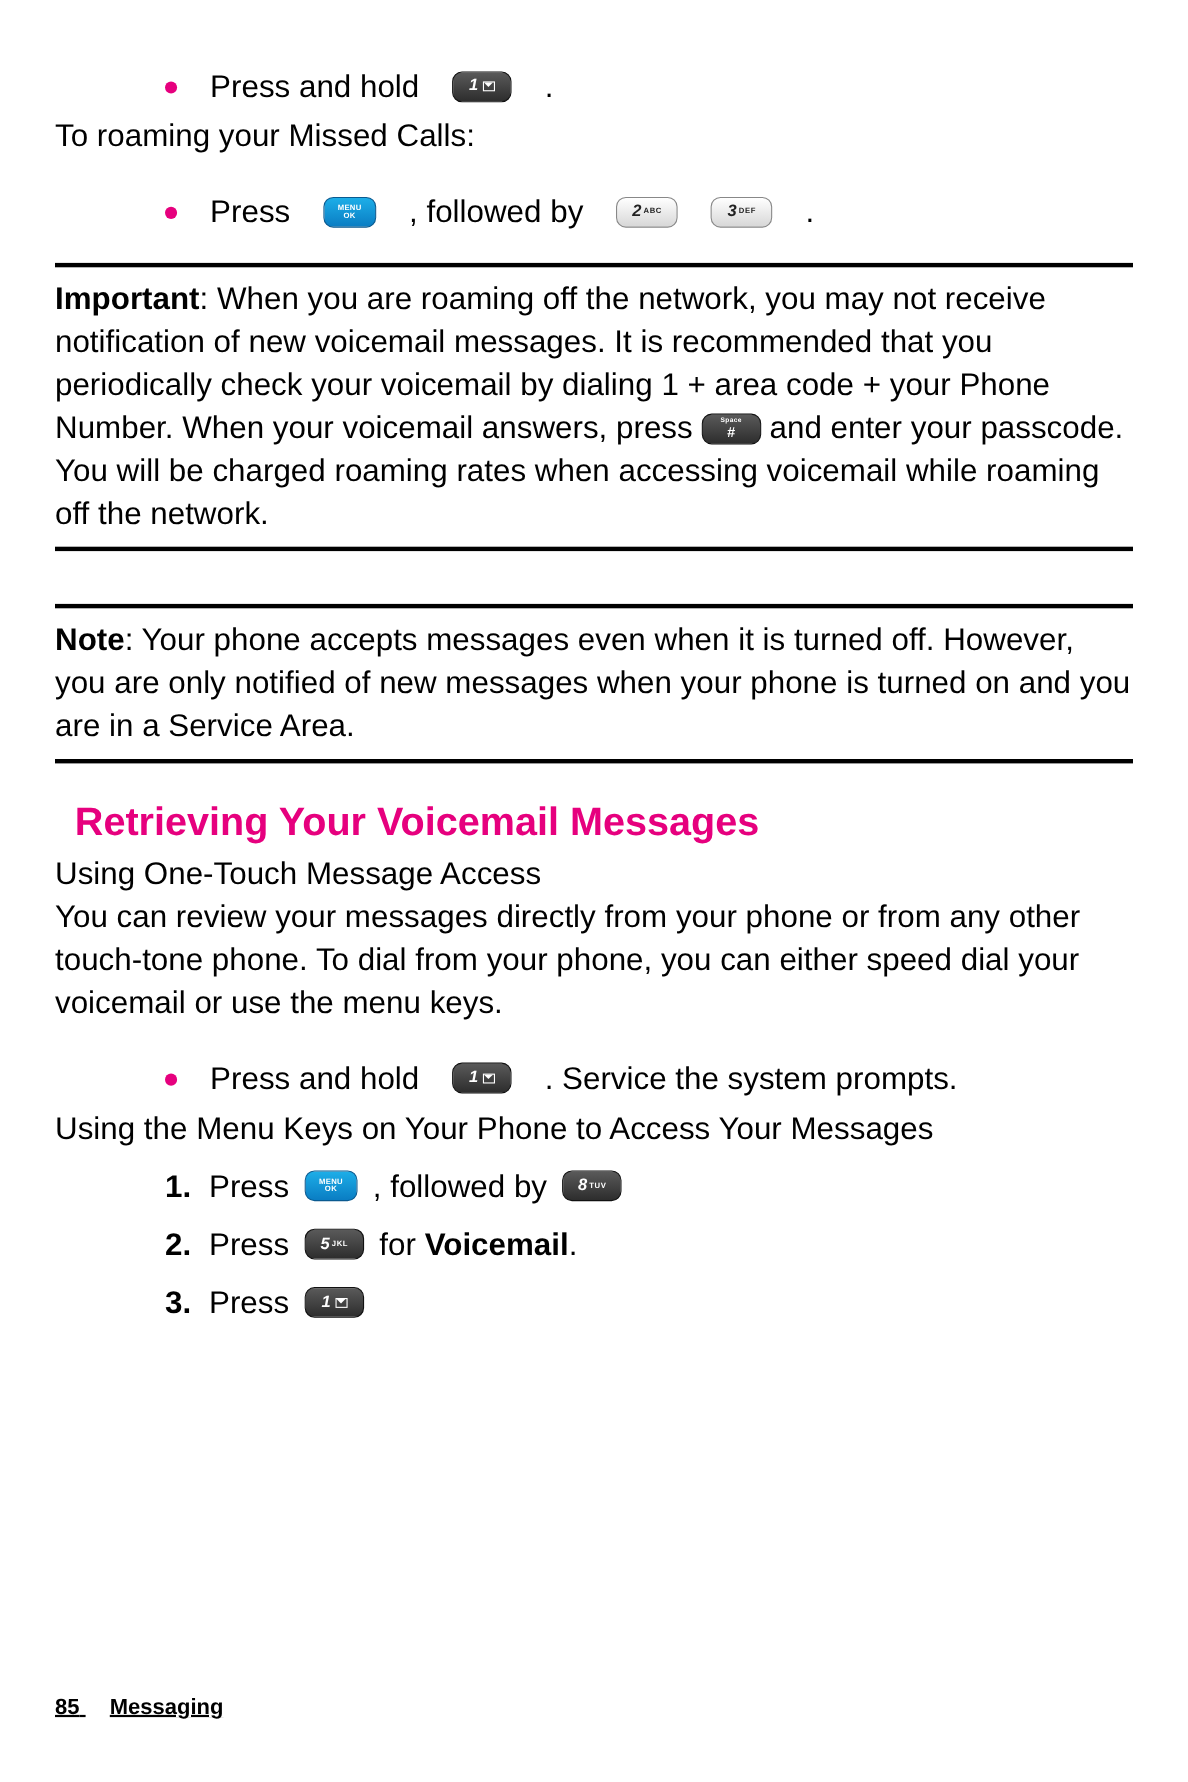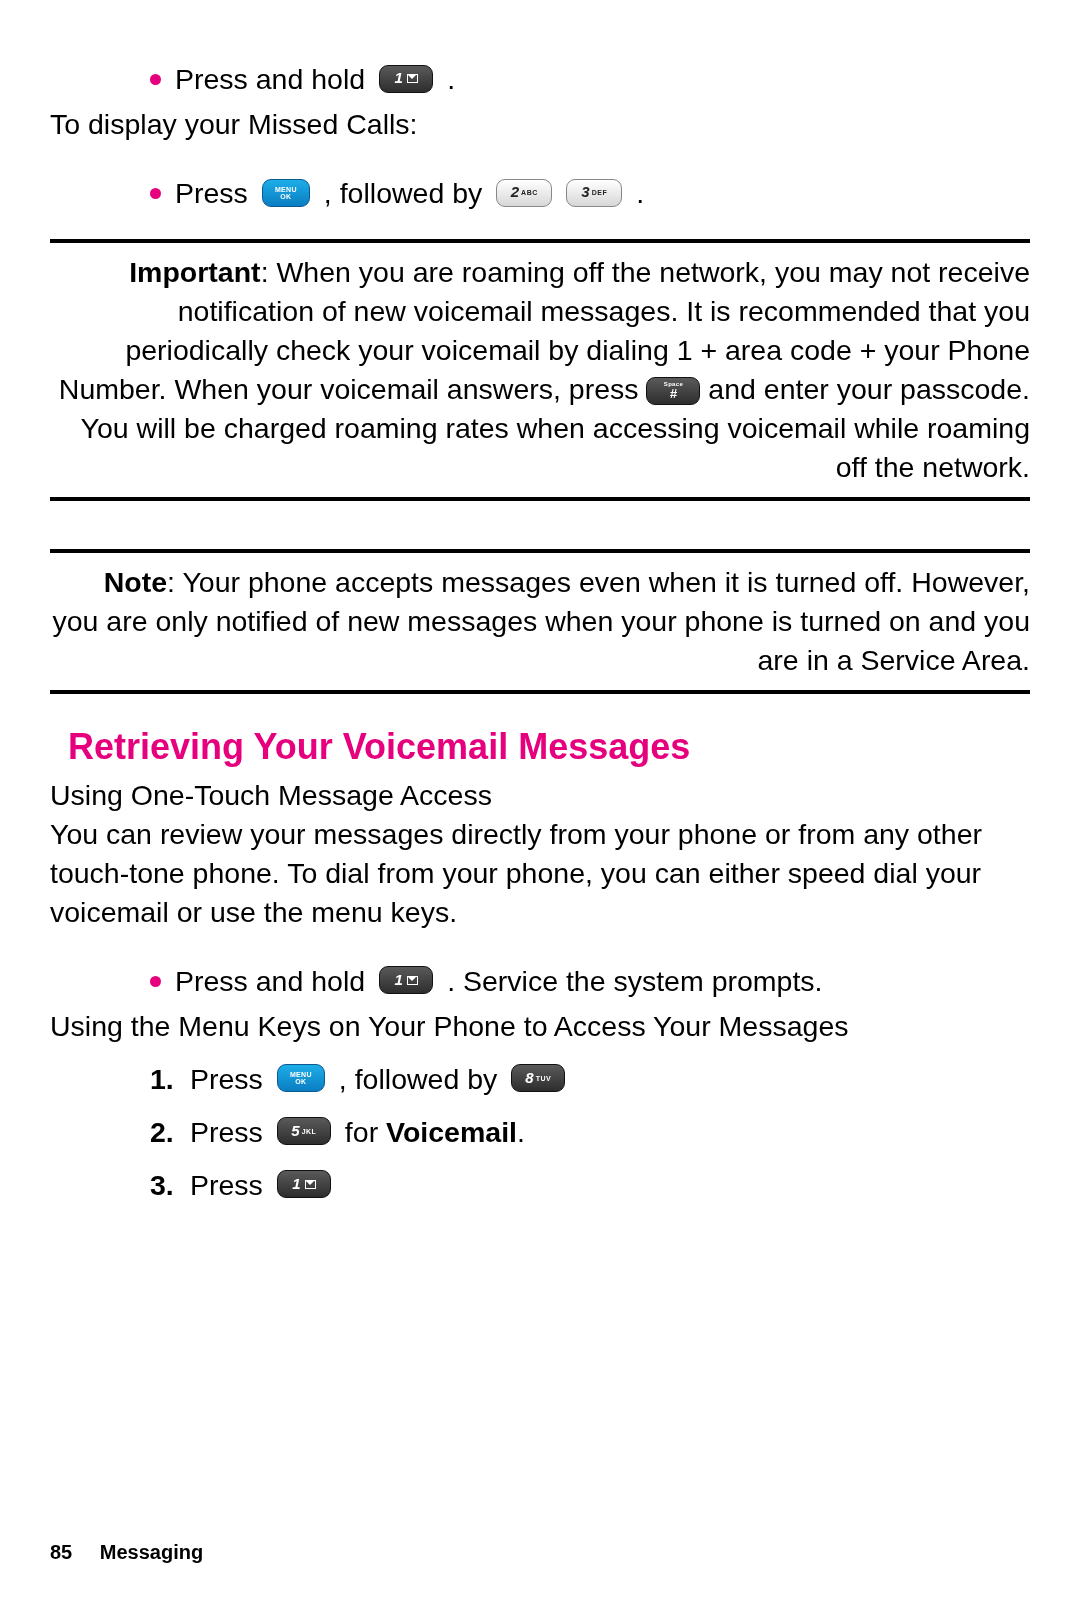--- a/index.html
+++ b/index.html
@@ -16,21 +16,21 @@
     font-size: 28.5px;
     line-height: 1.37;
     color: #000;
     position: relative;
   }
   .indent-block { margin-left: 100px; }
   .line { margin: 0 0 2px 0; }
   .bullet-row {
     display: flex;
     align-items: center;
-    gap: 14px;
+    gap: 30px;
     flex-wrap: wrap;
   }
   .dot {
     display: inline-block;
     width: 11px;
     height: 11px;
     background: #e6007e;
     border-radius: 50%;
     flex-shrink: 0;
   }
@@ -96,21 +96,21 @@
     left: 0; top: 0;
     border-left: 4.5px solid transparent;
     border-right: 4.5px solid transparent;
     border-top: 4px solid #fff;
   }
   hr.heavy {
     border: none;
     border-top: 4px solid #000;
     margin: 10px 0;
   }
-  .block { margin: 6px 0; text-align: right; }
+  .block { margin: 6px 0; }
   .important-title, .note-title { font-weight: 900; }
   .section-heading {
     color: #e6007e;
     font-size: 36px;
     font-weight: 700;
     margin: 28px 0 4px 18px;
   }
   .para { margin-left: 0; }
   ol.steps {
     list-style: none;
@@ -129,20 +129,21 @@
     min-width: 26px;
     display: inline-block;
   }
   .bold { font-weight: 900; }
   .footer {
     position: absolute;
     left: 50px;
     bottom: 54px;
     font-size: 20px;
     font-weight: 900;
+    text-decoration: underline;
   }
   .footer-section { margin-left: 22px; }
   .after-bullets { margin-top: 6px; }
   .gap-top { margin-top: 30px; }
   .hr-gap { height: 28px; }
   .tight { margin-bottom: 2px; }
 </style>
 </head>
 <body>
 
@@ -151,21 +152,21 @@
   <div class="indent-block bullet-row">
     <span class="dot"></span>
     <span>Press and hold</span>
     <span class="key key-dark">
       <span class="key-big-num">1</span>
         <span class="env-icon"></span>
     </span>
     <span>.</span>
   </div>
 
-  <div class="line after-bullets">To display your Missed Calls:</div>
+  <div class="line after-bullets">To roaming your Missed Calls:</div>
 
   <div class="indent-block bullet-row gap-top">
     <span class="dot"></span>
     <span>Press</span>
     <span class="key key-blue">
       <span class="key-blue-stack">
           <span>MENU</span>
           <span>OK</span>
         </span>
     </span>

